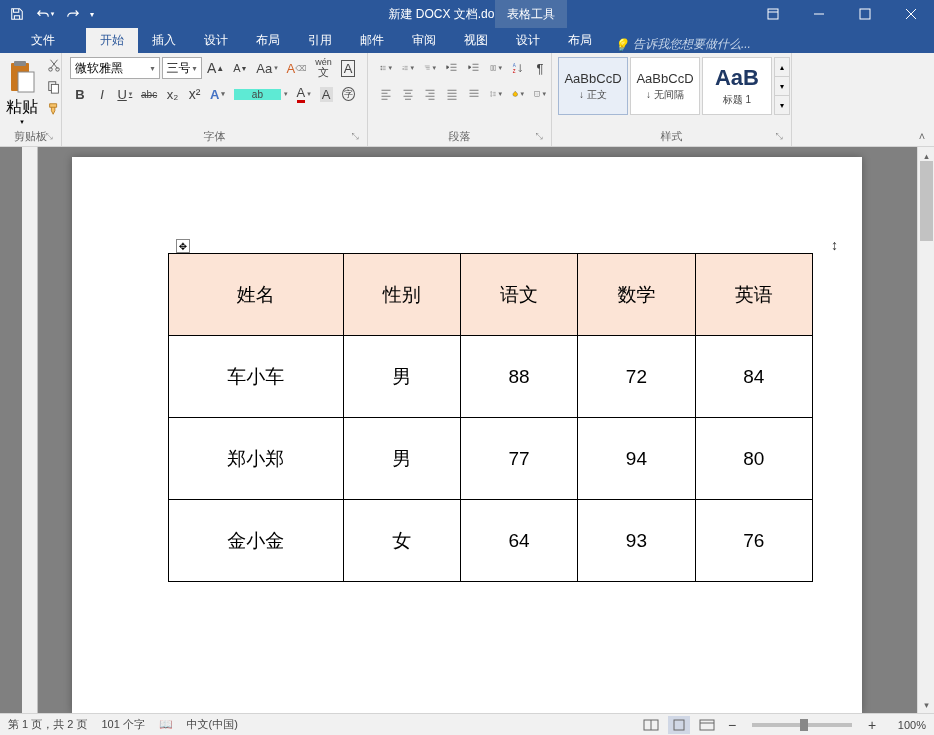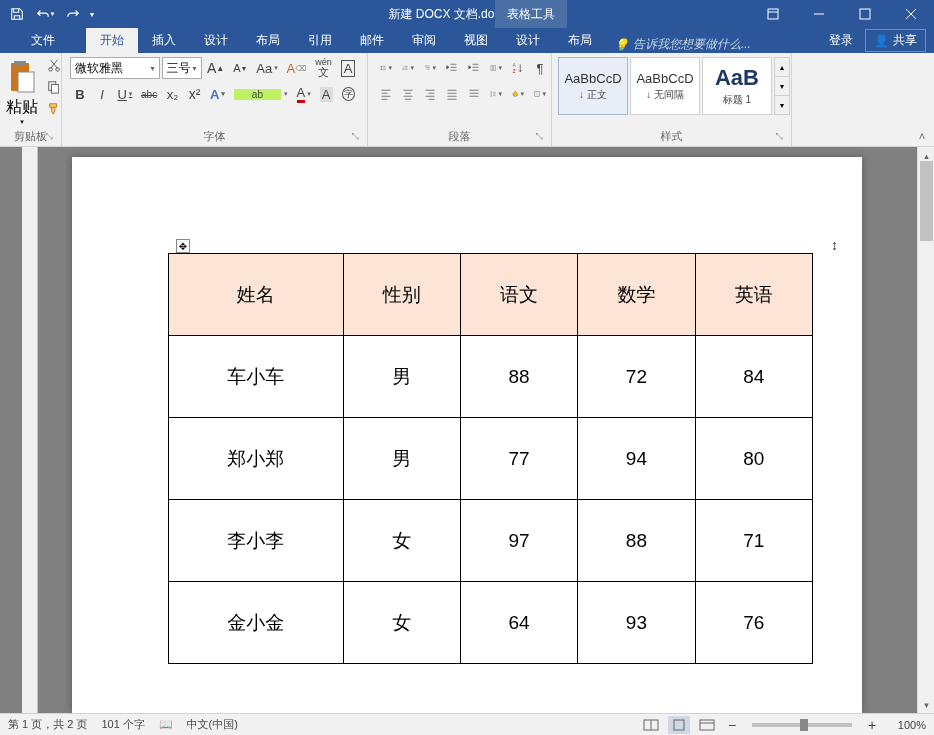--- a/index.html
+++ b/index.html
@@ -157,27 +157,20 @@
   <div class="tab">布局</div>
   <div class="tab">引用</div>
   <div class="tab">邮件</div>
   <div class="tab">审阅</div>
   <div class="tab">视图</div>
   <div class="tab ctx">设计</div>
   <div class="tab ctx">布局</div>
   <div class="tell-me">
     <span>💡</span>
     <span>告诉我您想要做什么...</span>
-  </div>
-  <div class="tabs-right">
-    <div class="tab">登录</div>
-    <div class="share-btn">
-      <span>👤</span>
-      <span>共享</span>
-    </div>
   </div>
 </div>
 
 <div class="ribbon">
 
   <div class="group g-clip">
     <div class="group-body">
       <div class="paste-btn">
         <div class="paste-icon">
             <svg width="28" height="34" viewBox="0 0 28 34">
@@ -251,21 +244,21 @@
               <span class="dd">▾</span>
             </div>
           <div class="rbtn" style="text-decoration:line-through;font-size:10px">abc</div>
           <div class="rbtn" style="font-size:13px">x₂</div>
           <div class="rbtn" style="font-size:14px">x²</div>
           <div class="rbtn" style="color:#4472c4;font-weight:bold">
               <span>A</span>
               <span class="dd">▾</span>
             </div>
           <div class="rbtn">
-              <span style="background:#bef264;padding:0 18px;font-size:10px">ab</span>
+              <span style="background:#5eead4;padding:0 18px;font-size:10px">ab</span>
               <span style="width:4px;height:4px;background:#c00;display:inline-block;margin-left:1px"></span>
               <span class="dd">▾</span>
             </div>
           <div class="rbtn">
               <span style="border-bottom:3px solid #c00">A</span>
               <span class="dd">▾</span>
             </div>
           <div class="rbtn">
               <span style="background:#ddd;padding:0 2px">A</span>
             </div>
@@ -444,27 +437,20 @@
             <td>84</td>
           </tr>
           <tr>
             <td>郑小郑</td>
             <td>男</td>
             <td>77</td>
             <td>94</td>
             <td>80</td>
           </tr>
           <tr>
-            <td>李小李</td>
-            <td>女</td>
-            <td>97</td>
-            <td>88</td>
-            <td>71</td>
-          </tr>
-          <tr>
             <td>金小金</td>
             <td>女</td>
             <td>64</td>
             <td>93</td>
             <td>76</td>
           </tr>
         </tbody>
     </table>
   </div>
   <div class="vscroll">

